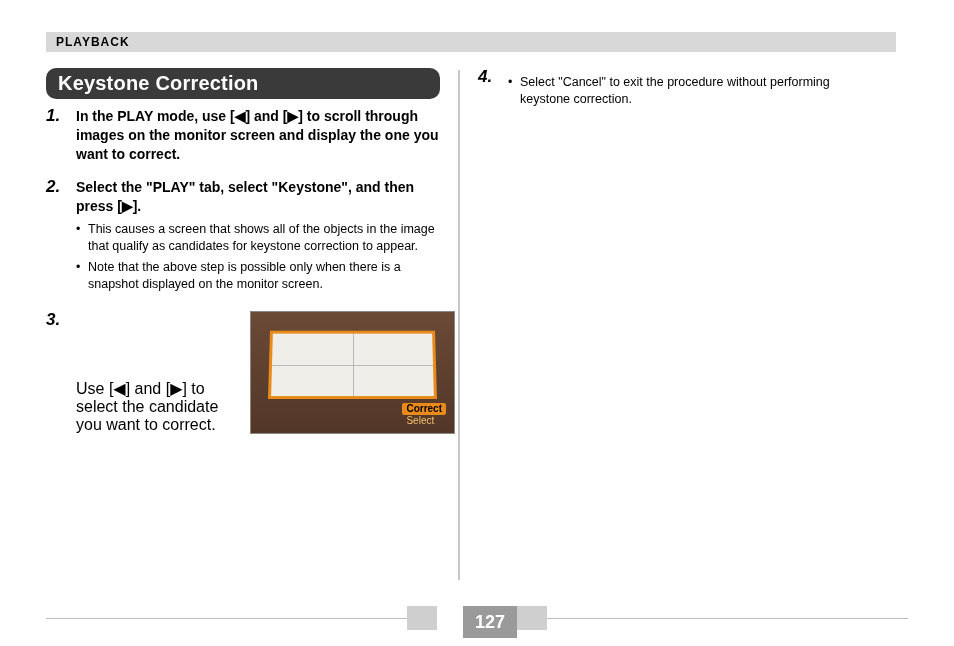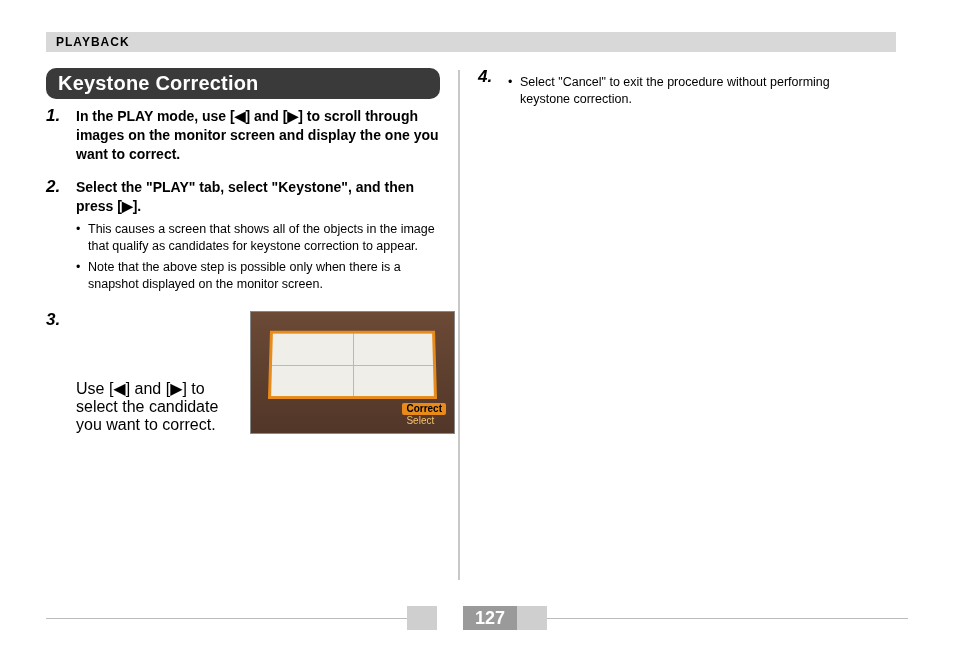--- a/index.html
+++ b/index.html
@@ -166,21 +166,21 @@
   }
   .pager-light {
     width: 30px;
     background: #cfcfcf;
   }
   .pager-dark {
     background: #9a9a9a;
     color: #fff;
     font-weight: bold;
     font-size: 18px;
-    padding: 8px 12px;
+    padding: 16px 12px;
     display: flex;
     align-items: center;
     margin-left: 26px;
   }
 </style>
 </head>
 <body>
 
 <div class="header-bar">
   <span>PLAYBACK</span>

